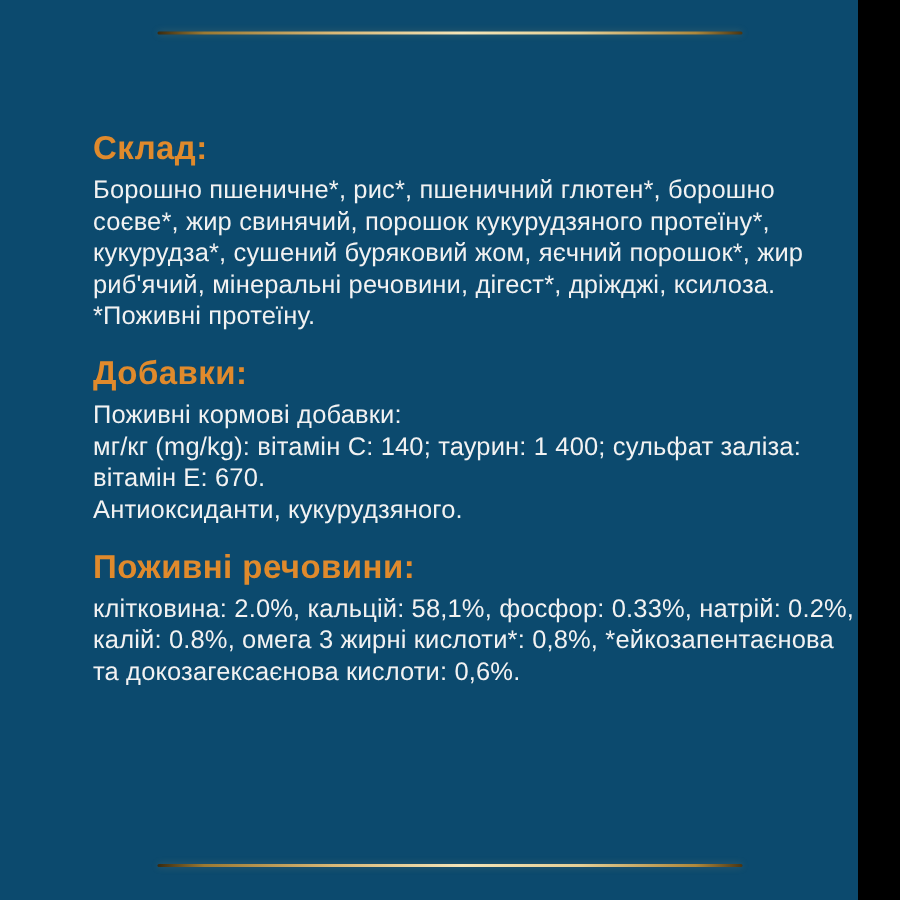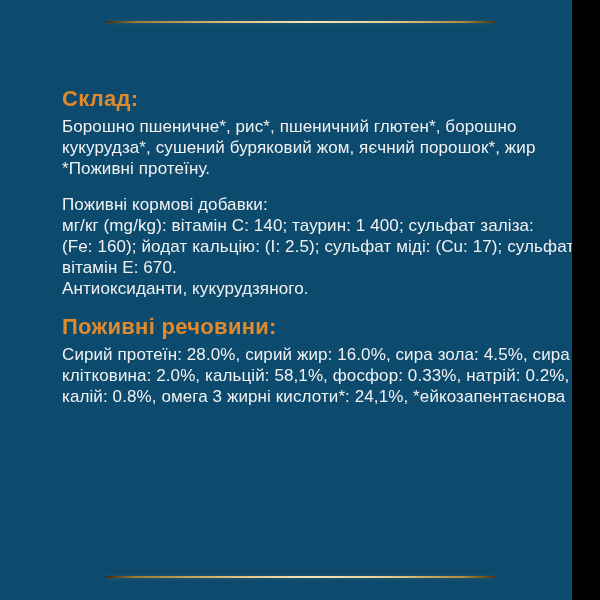--- a/index.html
+++ b/index.html
@@ -58,36 +58,38 @@
 
 <div id="label-panel">
 
   <div class="gold-divider top"></div>
 
   <div class="content">
 
     <div class="section">
       <h2 class="section-heading">Склад:</h2>
       <div class="body-line">Борошно пшеничне*, рис*, пшеничний глютен*, борошно</div>
+      <div class="body-line">соєве*, жир свинячий, порошок кукурудзяного протеїну*,</div>
       <div class="body-line">кукурудза*, сушений буряковий жом, яєчний порошок*, жир</div>
+      <div class="body-line">риб'ячий, мінеральні речовини, дігест*, дріжджі, ксилоза.</div>
       <div class="body-line">*Поживні протеїну.</div>
     </div>
 
     <div class="section">
+      <h2 class="section-heading">Добавки:</h2>
       <div class="body-line">Поживні кормові добавки:</div>
       <div class="body-line">мг/кг (mg/kg): вітамін C: 140; таурин: 1 400; сульфат заліза:</div>
-      <div class="body-line">(Fe: 160); йодат кальцію: (I: 2.5); сульфат міді: (Cu: 17); сульфат</div>
       <div class="body-line">вітамін E: 670.</div>
       <div class="body-line">Антиоксиданти, кукурудзяного.</div>
     </div>
 
     <div class="section">
       <h2 class="section-heading">Поживні речовини:</h2>
-      <div class="body-line">Сирий протеїн: 28.0%, сирий жир: 16.0%, сира зола: 4.5%, сира</div>
       <div class="body-line">клітковина: 2.0%, кальцій: 58,1%, фосфор: 0.33%, натрій: 0.2%,</div>
-      <div class="body-line">калій: 0.8%, омега 3 жирні кислоти*: 24,1%, *ейкозапентаєнова</div>
+      <div class="body-line">калій: 0.8%, омега 3 жирні кислоти*: 0,8%, *ейкозапентаєнова</div>
+      <div class="body-line">та докозагексаєнова кислоти: 0,6%.</div>
     </div>
 
   </div>
 
   <div class="gold-divider bottom"></div>
 
 </div>
 
 </body></html>

